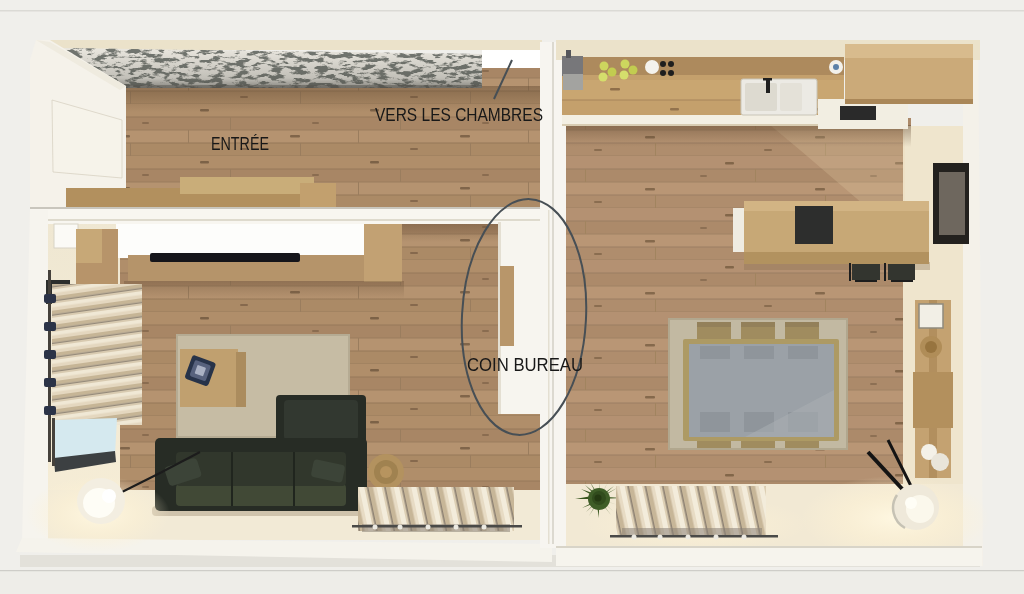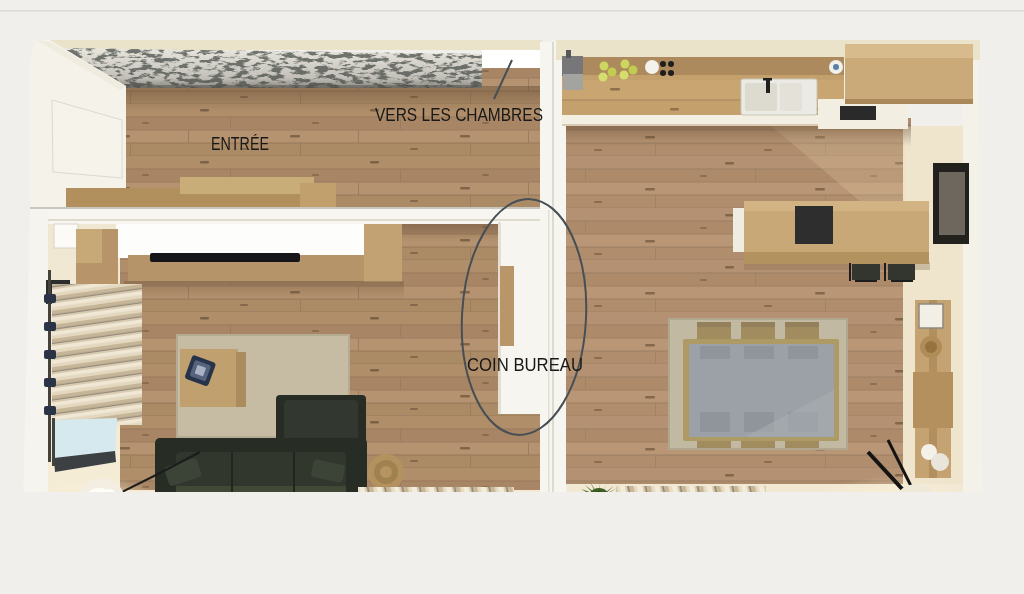--- a/index.html
+++ b/index.html
@@ -1,16 +1,16 @@
 <!DOCTYPE html>
 <html><head>
 <meta charset="utf-8">
 <style>
   html,body{margin:0;padding:0;background:#f0efeb;}
-  #stage{position:relative;width:1024px;height:492px;overflow:hidden;
+  #stage{position:relative;width:1024px;height:594px;overflow:hidden;
     font-family:"Liberation Sans",sans-serif;}
   svg{display:block;}
 </style>
 </head>
 <body>
 <div id="stage">
 <svg width="1024" height="594" viewBox="0 0 1024 594" xmlns="http://www.w3.org/2000/svg">
 <defs>
   <pattern id="wd" width="170" height="52" patternUnits="userSpaceOnUse">
     <rect width="170" height="52" fill="#b08e6a"></rect>

